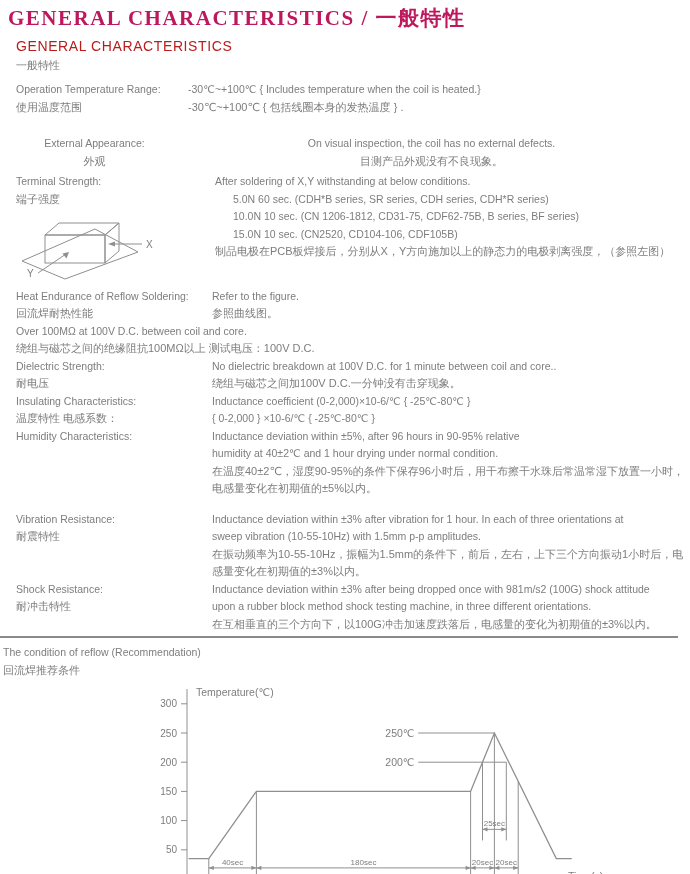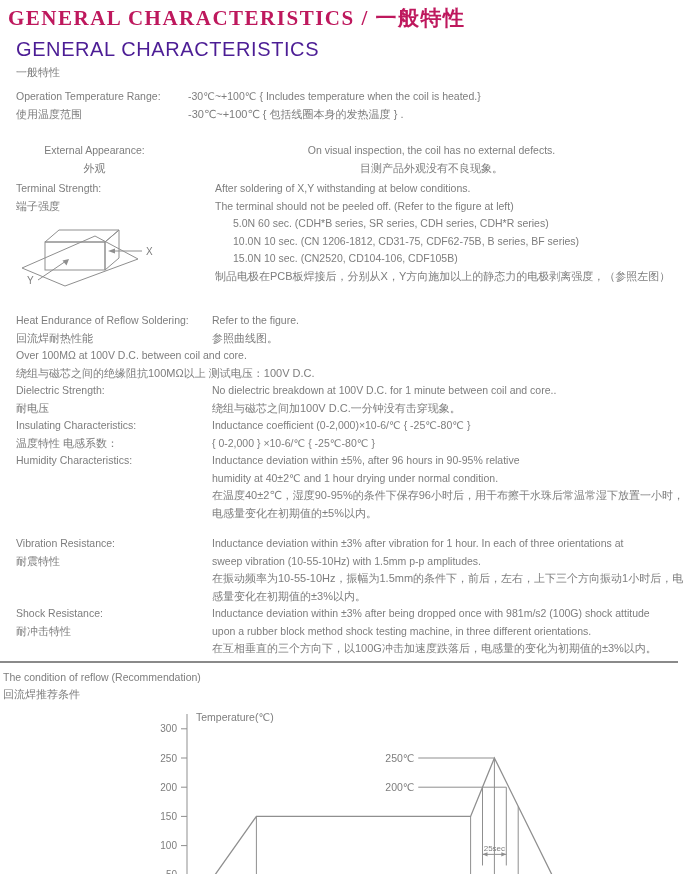--- a/index.html
+++ b/index.html
@@ -7,21 +7,21 @@
     width:690px;height:874px;background:#ffffff;overflow:hidden;
     font-family:"Liberation Sans","DejaVu Sans",sans-serif;
     color:#7d7d7d;-webkit-font-smoothing:antialiased;
   }
   .page{position:relative;width:690px;height:874px;}
   .title{
     font-family:"Liberation Serif","DejaVu Serif",serif;
     font-weight:bold;color:#be185d;font-size:21px;letter-spacing:1.5px;
     margin:4px 0 0 8px;white-space:nowrap;
   }
-  .sub-en{font-size:20px;color:#4c1d95;letter-spacing:.6px;margin:6px 0 0 16px;}
+  .sub-en{font-size:14px;color:#b91c1c;letter-spacing:.6px;margin:6px 0 0 16px;}
   .sub-cn{font-size:11px;margin:4px 1px 8px 16px;}
   .spec{display:grid;margin-left:16px;font-size:10.5px;line-height:17.5px;}
   .g172{grid-template-columns:172px 1fr;}
   .g157{grid-template-columns:157px 1fr;}
   .g199{grid-template-columns:199px 1fr;}
   .g196{grid-template-columns:196px 1fr;}
   .mt19{margin-top:19px;text-align:center;}.mt3{margin-top:3px;}.mt27{margin-top:27px;}.mt13{margin-top:13px;}
   .lbl{position:relative;}
   .cjk{font-size:11px;}
   .pre{white-space:pre;}
@@ -85,21 +85,20 @@
         <line class="dg" x1="124" y1="31" x2="94" y2="31"></line>
         <polygon class="dgf" points="90,31 97,28.5 97,33.5"></polygon>
         <text class="dgt" x="128" y="35">X</text>
         <line class="dg" x1="20" y1="60" x2="48" y2="41"></line>
         <polygon class="dgf" points="51,39 44.5,40.5 48.5,45.5"></polygon>
         <text class="dgt" x="9" y="64">Y</text>
       </svg>
     </div>
     <div class="cnt">
       <div>After soldering of X,Y withstanding at below conditions.</div>
-      <div>The terminal should not be peeled off. (Refer to the figure at left)</div>
       <div class="ind">5.0N 60 sec. (CDH*B series, SR series, CDH series, CDH*R series)</div>
       <div class="ind">10.0N 10 sec. (CN 1206-1812, CD31-75, CDF62-75B, B series, BF series)</div>
       <div class="ind">15.0N 10 sec. (CN2520, CD104-106, CDF105B)</div>
       <div class="cjk">制品电极在PCB板焊接后，分别从X，Y方向施加以上的静态力的电极剥离强度，（参照左图）</div>
     </div>
   </div>
 
   <div class="spec g196 mt27">
     <div class="lbl">
       <div>Heat Endurance of Reflow Soldering:</div>

